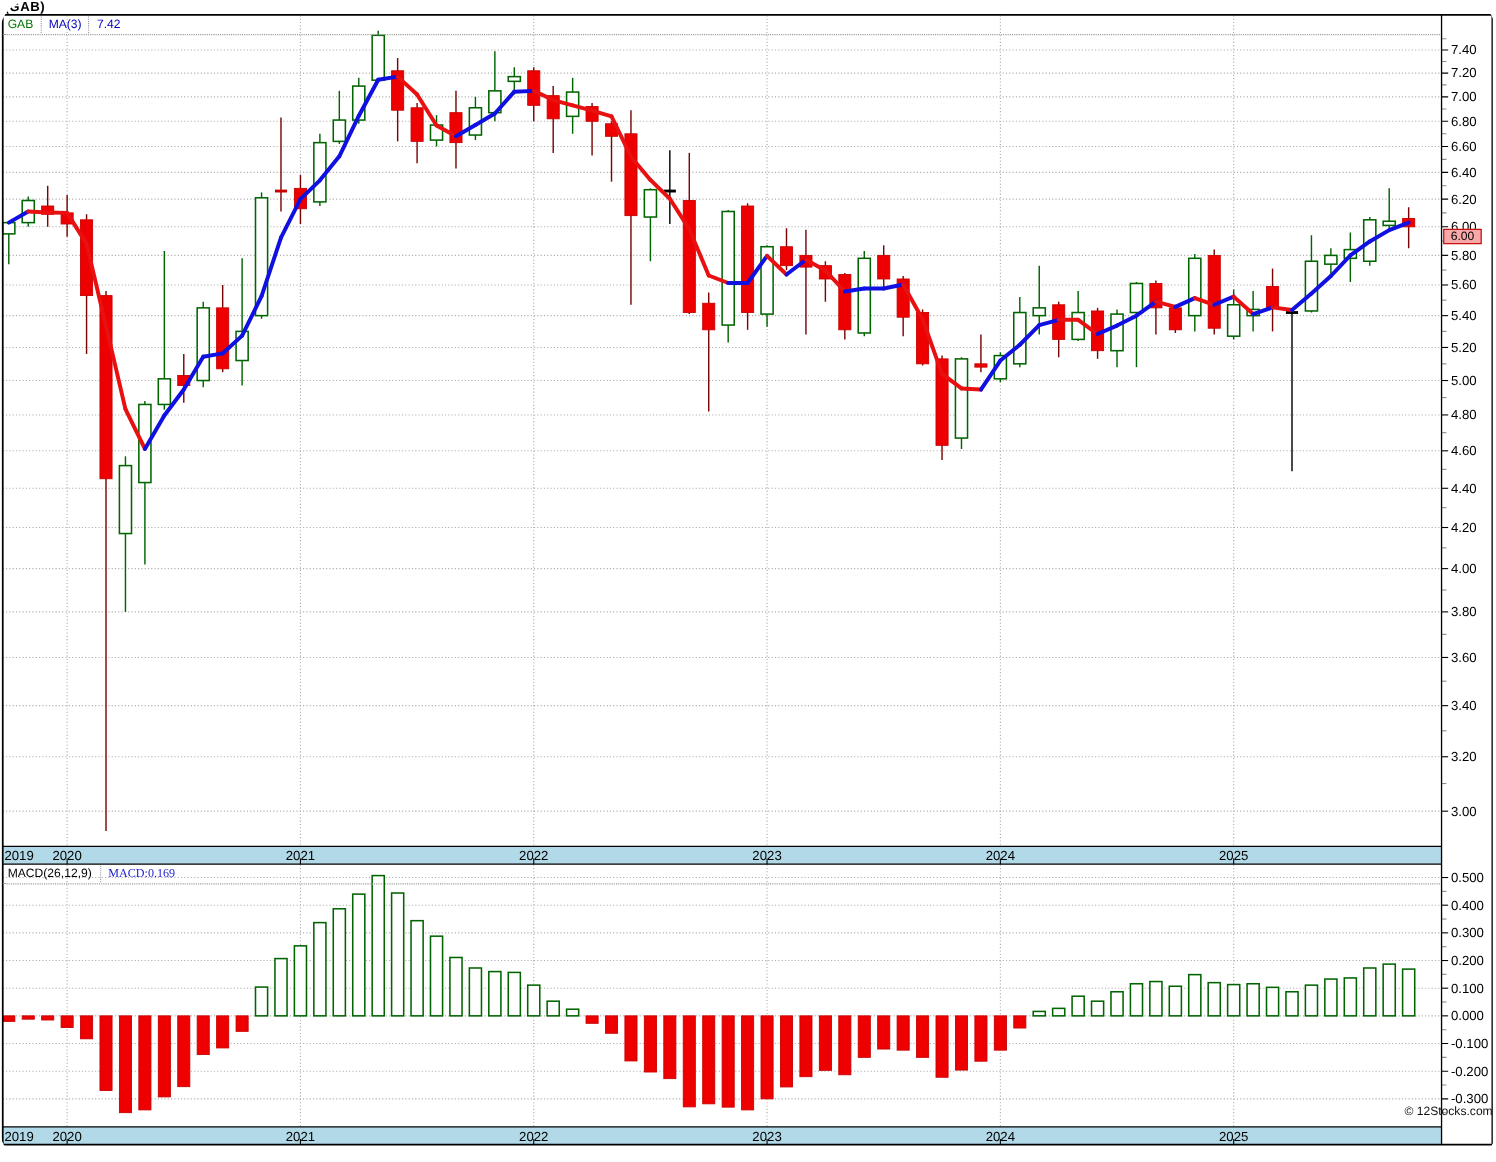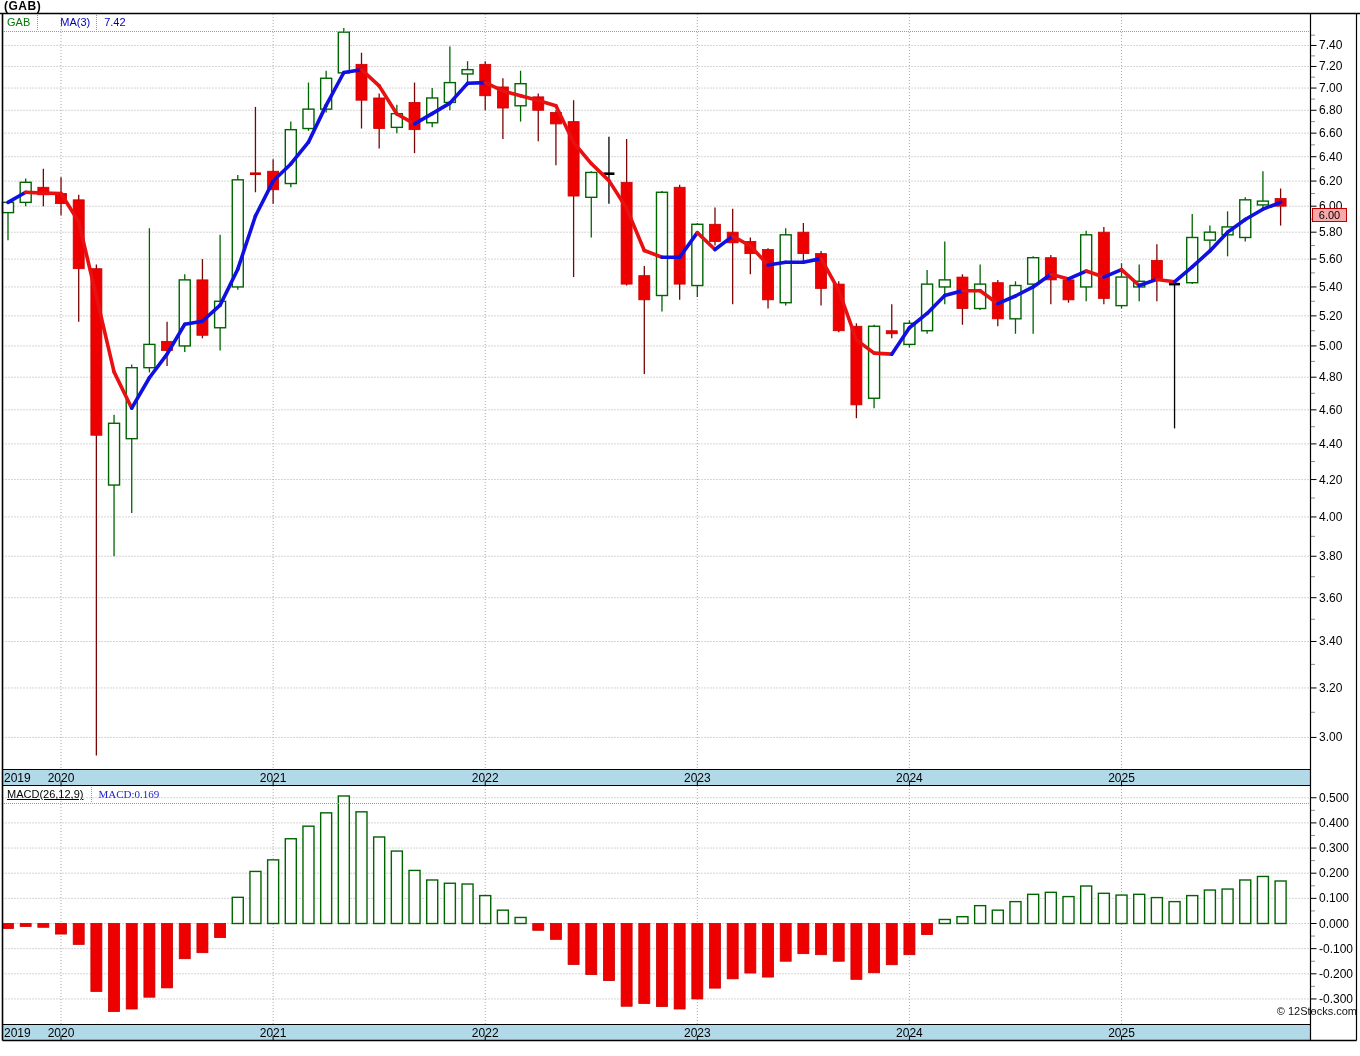--- a/index.html
+++ b/index.html
@@ -1,30 +1,30 @@
 <!DOCTYPE html>
 <html style="--badge-bg: #F7A8A8; --badge-border: #C00000;"><head>
 <meta charset="utf-8">
 <style>
   html,body{margin:0;padding:0;background:#fff;}
   #page{position:relative;width:1360px;height:1056px;background:#fff;overflow:hidden;
-        font-family:"Liberation Sans",sans-serif;}
+        font-family:"Liberation Sans",sans-serif;border-radius:29px;}
   #chart{position:absolute;left:0;top:0;z-index:1;}
   #page-title{position:absolute;left:4px;top:0px;height:13px;line-height:13px;
               font-size:12px;font-weight:bold;color:#000;z-index:3;letter-spacing:0.5px;}
   .legendrow{position:absolute;left:3px;z-index:3;height:16px;line-height:16px;
              font-size:11px;white-space:nowrap;border-bottom:1px dotted #999;width:1306px;}
   #legend-main{top:15px;}
   #legend-macd{top:787px;}
   .legendrow span{display:inline-block;height:15px;line-height:15px;vertical-align:top;}
   .lg-sep{border-right:1px dotted #999;}
   #legend-symbol{color:#007700;padding:0 7px 0 4px;}
-  #legend-ma-label{color:#0000BB;padding:0 6px 0 6px;margin-left:16px;}
+  #legend-ma-label{color:#0000BB;padding:0 6px 0 6px;}
   #legend-ma-value{color:#0000BB;padding:0 6px 0 7px;}
-  #macd-label{color:#000;padding:0 8px 0 4px;text-decoration:underline;}
+  #macd-label{color:#000;padding:0 8px 0 4px;}
   #macd-value{color:#2222CC;padding:0 6px 0 6px;font-family:Liberation Serif, serif;}
   #price-badge{position:absolute;left:1312px;top:207px;width:33px;height:12px;
                line-height:12px;text-align:center;font-size:11px;color:#000;
                background:var(--badge-bg,#F7A8A8);border:1px solid var(--badge-border,#C00000);
                z-index:4;}
   #copyright{position:absolute;right:3px;top:1005px;font-size:11px;color:#111;z-index:3;}
 </style>
 </head>
 <body>
 

